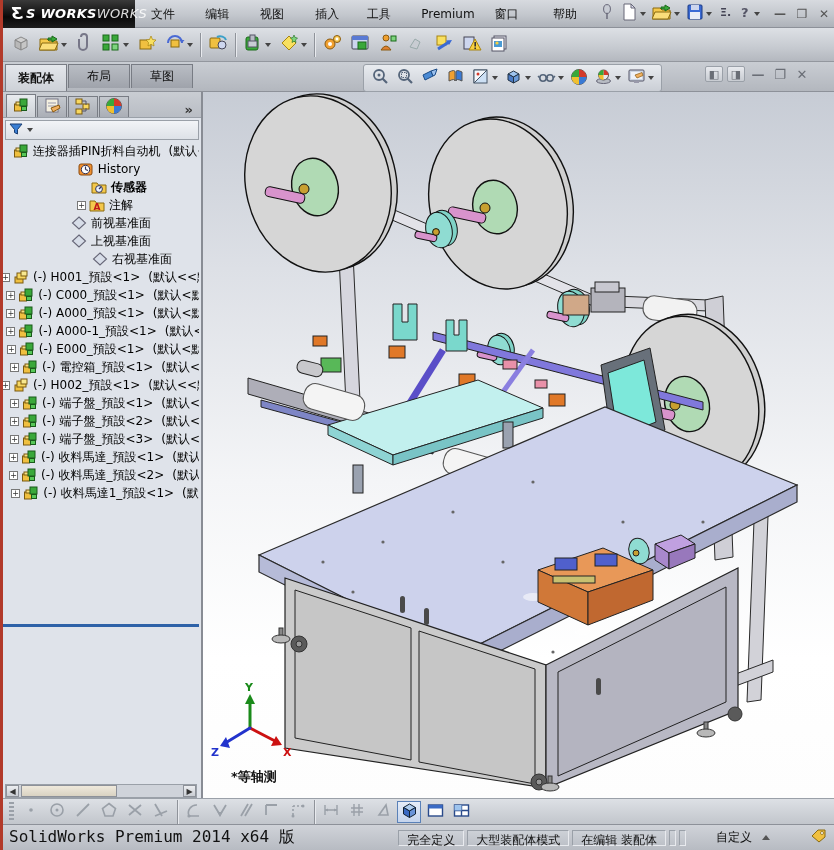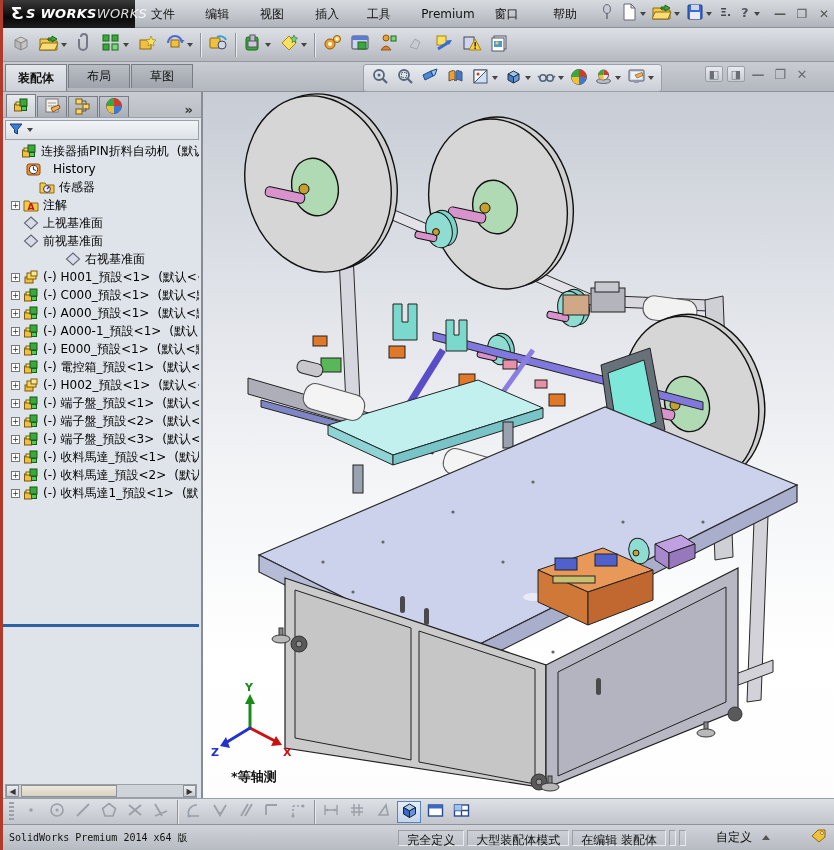--- a/index.html
+++ b/index.html
@@ -61,21 +61,21 @@
   .ptab { width:30px; height:23px; border:1px solid #787c84; border-bottom:none;
     background:linear-gradient(180deg,#e8ebef,#ccd0d6); display:flex; align-items:center;
     justify-content:center; margin-right:1px; }
   .ptab.inactive { background:linear-gradient(180deg,#c4c8ce,#aaaeb6); height:21px; }
   #ptmore { margin-left:auto; margin-right:8px; font-weight:bold; color:#333; font-size:13px; }
   #filterrow { height:20px; margin:2px 2px 1px 2px; background:linear-gradient(180deg,#f2f4f7,#dde1e7);
     border:1px solid #9aa0a8; display:flex; align-items:center; padding-left:3px; }
   #tree { position:absolute; left:0; top:50px; width:196px; height:482px; overflow:hidden;
     background:#dfe3ea; font-family:"DejaVu Sans","Liberation Sans",sans-serif; }
   .trow { height:18px; display:flex; align-items:center; white-space:nowrap; overflow:hidden;
-    font-size:12px; color:#000; }
+    font-size:12px; color:#000;justify-content:center; }
   .trow .lbl { margin-left:4px; }
   .trow .sfx { margin-left:8px; }
   .expander { width:9px; height:9px; border:1px solid #777; background:#fff; font-size:8px;
     line-height:7px; text-align:center; color:#333; margin:0 3px 0 4px; flex:none; }
   .noexp { width:16px; flex:none; }
   .ticon { width:16px; height:16px; flex:none; }
   #splitline { position:absolute; left:0; top:532px; width:196px; height:3px; background:#2e62a8; }
   #panelvoid { position:absolute; left:0; top:535px; width:196px; height:156px; background:#dfe3ea; }
   #hscroll { position:absolute; left:2px; top:692px; width:192px; height:14px;
     background:#cfd3da; border:1px solid #9aa0a8; display:flex; align-items:center; }
@@ -98,21 +98,21 @@
   #grip { width:5px; height:20px; margin:0 4px;
     background:repeating-linear-gradient(180deg,#9aa0a8 0 2px,transparent 2px 4px); }
   .bbi { display:flex; align-items:center; justify-content:center; width:24px; height:22px; margin:0 1px; }
   .bbi.active { border:1px solid #5a81b8; background:linear-gradient(180deg,#e6edf8,#c5d4ec); }
 
   
   #statusbar { position:absolute; left:0; top:824px; width:834px; height:26px;
     background:linear-gradient(180deg,#d0d3d9,#b7bbc2); border-top:1px solid #8d9199;
     display:flex; align-items:center; font-size:12px; color:#111; }
   #statusleft { margin-left:6px; flex:1;
-    font-family:"DejaVu Sans Mono","DejaVu Sans",monospace; font-size:10px; }
+    font-family:"DejaVu Sans Mono","DejaVu Sans",monospace; font-size:16px; }
   .scell { border:1px solid #9aa0a8; border-right-color:#e8eaee; border-bottom-color:#e8eaee;
     background:linear-gradient(180deg,#cdd1d7,#bdc1c8); padding:1px 8px; margin-right:3px;
     height:16px; line-height:17px; white-space:nowrap; }
   .scell.thin { width:7px; padding:0; }
   #customcell { display:flex; align-items:center; width:108px; justify-content:center; border:none;
     background:none; }
   #customcell .up { width:0; height:0; border-left:4px solid transparent; border-right:4px solid transparent;
     border-bottom:5px solid #555; margin-left:10px; }
   #tagicon { margin:0 10px 0 14px; }
 </style>
@@ -448,30 +448,30 @@
           <span class="noexp"></span>
           <span class="ticon"><svg width="16" height="16" viewBox="0 0 16 16">
               <rect x="1.5" y="7" width="7" height="7" fill="#f0c040" stroke="#7a5a10" stroke-width="1"></rect>
               <rect x="3" y="5" width="7" height="3" fill="#f8e080" stroke="#7a5a10" stroke-width="1"></rect>
               <rect x="7" y="2" width="7" height="7" fill="#3aa83a" stroke="#1a5a1a" stroke-width="1"></rect>
               <rect x="8.5" y="9.5" width="5" height="4" fill="#58c858" stroke="#1a5a1a" stroke-width="1"></rect>
             </svg></span>
           <span class="lbl">连接器插PIN折料自动机</span>
           <span class="sfx">(默认&lt;</span>
         </div>
-        <div class="trow" style=" gap: 7px;">
+        <div class="trow" style="">
           <span class="noexp"></span>
           <span class="ticon"><svg width="16" height="16" viewBox="0 0 16 16">
               <rect x="1" y="3" width="13" height="11" rx="2" fill="#f09030" stroke="#8a4a10"></rect>
               <circle cx="7.5" cy="8.5" r="4.2" fill="#fff" stroke="#335"></circle>
               <path d="M7.5,8.5 L7.5,5.5 M7.5,8.5 L10,9.5" stroke="#335" stroke-width="1.2"></path>
             </svg></span>
           <span class="lbl">History</span>
         </div>
-        <div class="trow" style="padding-left: 20px;">
+        <div class="trow" style="padding-left: 20px; font-weight: bold;">
           <span class="noexp"></span>
           <span class="ticon"><svg width="16" height="16" viewBox="0 0 16 16">
               <path d="M1,4 h5 l1.5,2 h7.5 v8 h-14 z" fill="#f4c84c" stroke="#8a6a10"></path>
               <circle cx="8" cy="10" r="3.4" fill="#e8f0ff" stroke="#335"></circle>
               <path d="M8,10 L10,8" stroke="#335" stroke-width="1.2"></path>
             </svg></span>
           <span class="lbl">传感器</span>
         </div>
         <div class="trow" style="padding-left: 4px;">
           <span class="expander">+</span>
@@ -479,28 +479,28 @@
               <path d="M1,4 h5 l1.5,2 h7.5 v8 h-14 z" fill="#f4c84c" stroke="#8a6a10"></path>
               <text x="4.5" y="13" font-size="9" font-weight="bold" fill="#c01818">A</text>
             </svg></span>
           <span class="lbl">注解</span>
         </div>
         <div class="trow" style="padding-left: 4px;">
           <span class="noexp"></span>
           <span class="ticon"><svg width="16" height="16" viewBox="0 0 16 16">
               <polygon points="8,2 14.5,8 8,14 1.5,8" fill="rgba(200,210,230,.35)" stroke="#667" stroke-width="1.1"></polygon>
             </svg></span>
+          <span class="lbl">前视基准面</span>
+        </div>
+        <div class="trow" style="padding-left: 4px;">
+          <span class="noexp"></span>
+          <span class="ticon"><svg width="16" height="16" viewBox="0 0 16 16">
+              <polygon points="8,2 14.5,8 8,14 1.5,8" fill="rgba(200,210,230,.35)" stroke="#667" stroke-width="1.1"></polygon>
+            </svg></span>
           <span class="lbl">上视基准面</span>
-        </div>
-        <div class="trow" style="padding-left: 4px;">
-          <span class="noexp"></span>
-          <span class="ticon"><svg width="16" height="16" viewBox="0 0 16 16">
-              <polygon points="8,2 14.5,8 8,14 1.5,8" fill="rgba(200,210,230,.35)" stroke="#667" stroke-width="1.1"></polygon>
-            </svg></span>
-          <span class="lbl">前视基准面</span>
         </div>
         <div class="trow" style="padding-left: 4px; margin-left: 42px;">
           <span class="noexp"></span>
           <span class="ticon"><svg width="16" height="16" viewBox="0 0 16 16">
               <polygon points="8,2 14.5,8 8,14 1.5,8" fill="rgba(200,210,230,.35)" stroke="#667" stroke-width="1.1"></polygon>
             </svg></span>
           <span class="lbl">右视基准面</span>
         </div>
         <div class="trow" style="padding-left: 4px;">
           <span class="expander">+</span>

